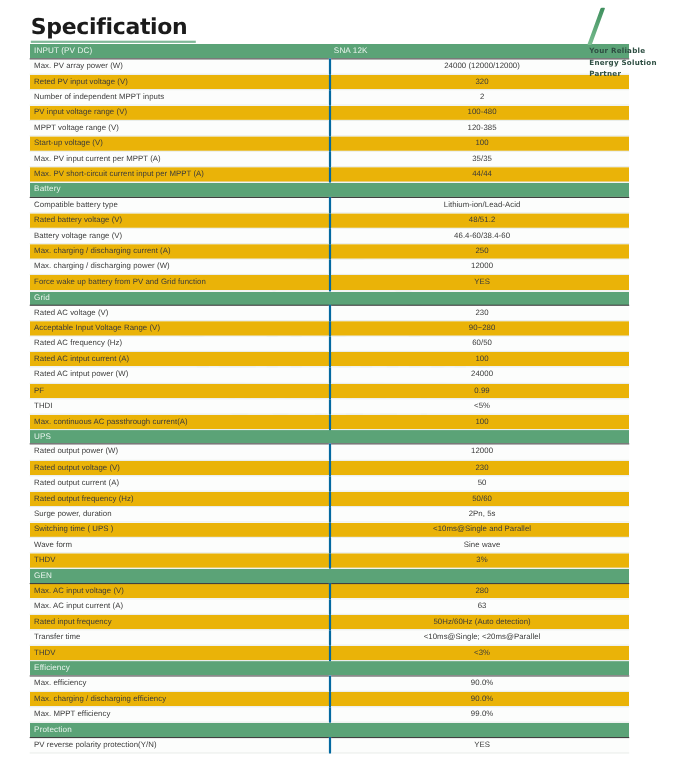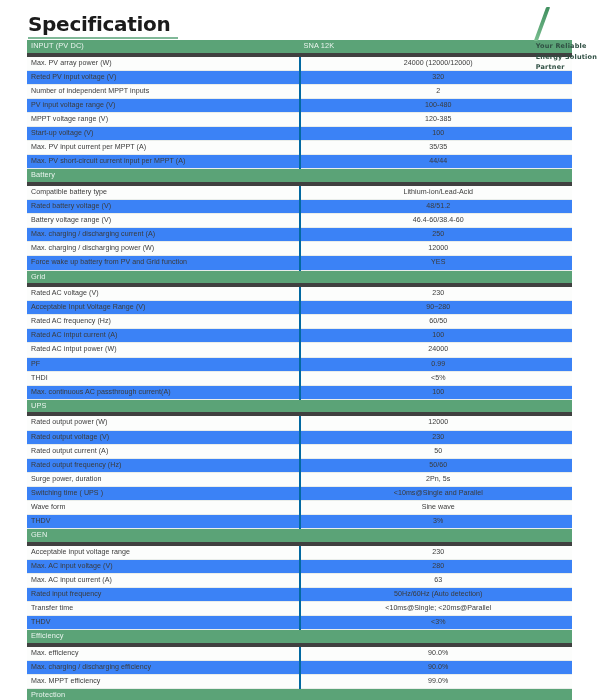--- a/index.html
+++ b/index.html
@@ -124,28 +124,28 @@
   .spec-table tr.data td.label {
     width: 205px;
     text-align: left;
     border-right: 2px solid #0369a1;
     background: #fcfdfc;
   }
   .spec-table tr.data td.value {
     text-align: center;
     background: #fcfdfc;
   }
-  .spec-table tr.data.alt td { background: #3b82f6; }
+  .spec-table tr.data.alt td { background: #eab308; }
   .spec-table tr.section td {
     background: #5ba377;
     color: #eaf4ee;
     font-size: 7.4px;
     height: 12.6px;
     line-height: 12.6px;
-    border-bottom: 4px solid #404040;
+    border-bottom: 1px solid #404040;
     letter-spacing: 0.1px;
   }
   .spec-table tr.section td.label { border-right: none; }
   .spec-table tr.section td.value { text-align: left; }
 </style>
 </head>
 <body>
 
 <div class="page">
 
@@ -302,24 +302,20 @@
           <td class="value">Sine wave</td>
         </tr>
         <tr class="data alt">
           <td class="label">THDV</td>
           <td class="value">3%</td>
         </tr>
         <tr class="section">
           <td class="label">GEN</td>
           <td class="value"></td>
         </tr>
-        <tr class="data">
-          <td class="label">Acceptable input voltage range</td>
-          <td class="value">230</td>
-        </tr>
         <tr class="data alt">
           <td class="label">Max. AC input voltage (V)</td>
           <td class="value">280</td>
         </tr>
         <tr class="data">
           <td class="label">Max. AC input current (A)</td>
           <td class="value">63</td>
         </tr>
         <tr class="data alt">
           <td class="label">Rated input frequency</td>

